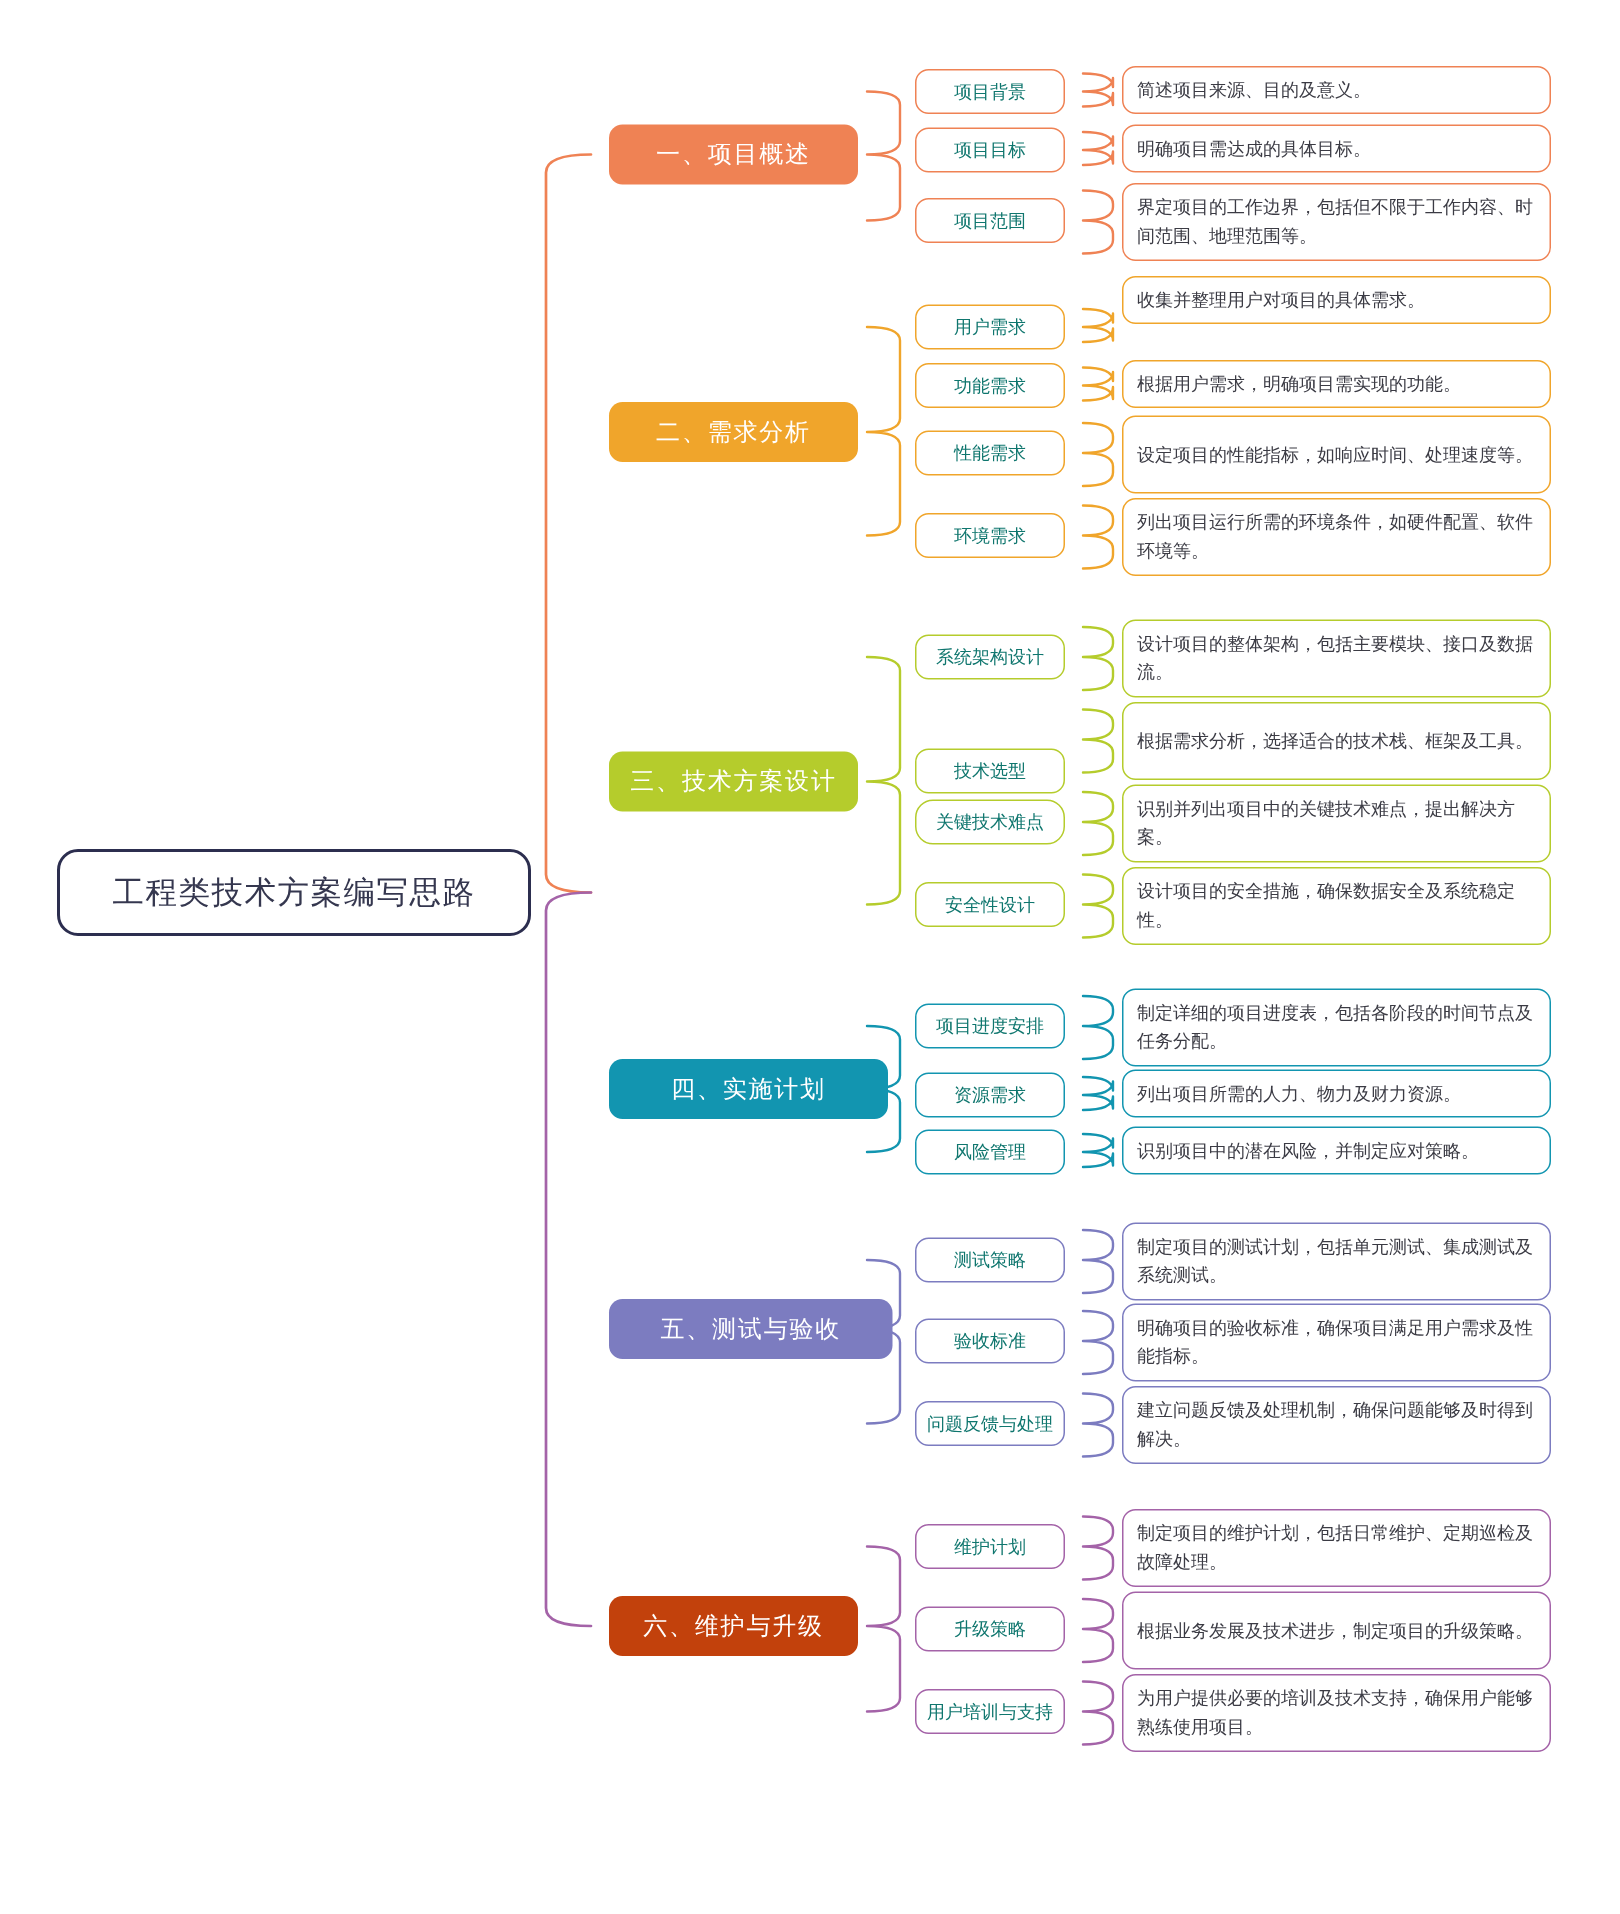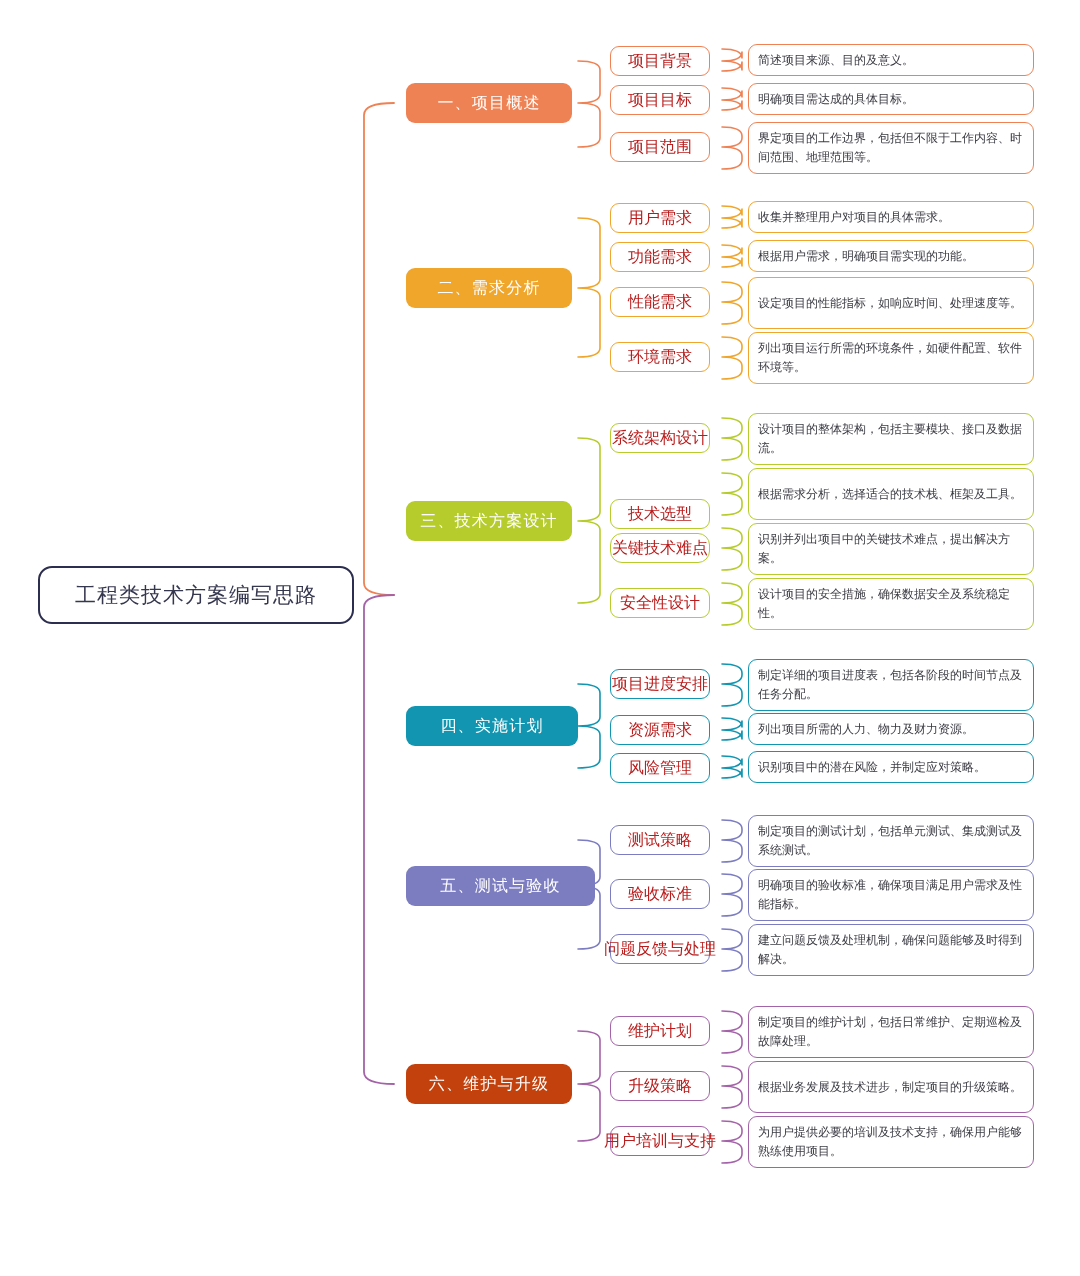--- a/index.html
+++ b/index.html
@@ -70,23 +70,23 @@
     box-sizing: border-box;
     left: 610px;
     width: 100px;
     height: 30px;
     border-radius: 9px;
     border: 1.4px solid #cccccc;
     background: #ffffff;
     display: flex;
     align-items: center;
     justify-content: center;
-    font-size: 16px;
+    font-size: 12px;
     white-space: nowrap;
-    color: #b91c1c;
+    color: #0f766e;
   }
 
   
   .leaf-node {
     position: absolute;
     box-sizing: border-box;
     left: 748px;
     width: 286px;
     border-radius: 9px;
     border: 1.4px solid #cccccc;
@@ -178,21 +178,21 @@
       </div>
       <div class="leaf-node" style="top: 122px; height: 52px; border-color: rgb(239, 130, 84);">
         <span>界定项目的工作边界，包括但不限于工作内容、时间范围、地理范围等。</span>
       </div>
       <div class="sec-node" style="left: 406px; top: 268px; width: 166px; background: rgb(240, 165, 43);">
         <span>二、需求分析</span>
       </div>
       <div class="mid-node" style="top: 203px; border-color: rgb(240, 165, 43);">
         <span>用户需求</span>
       </div>
-      <div class="leaf-node" style="top: 201px; height: 32px; border-color: rgb(240, 165, 43);">
+      <div class="leaf-node" style="top: 184px; height: 32px; border-color: rgb(240, 165, 43);">
         <span>收集并整理用户对项目的具体需求。</span>
       </div>
       <div class="mid-node" style="top: 242px; border-color: rgb(240, 165, 43);">
         <span>功能需求</span>
       </div>
       <div class="leaf-node" style="top: 240px; height: 32px; border-color: rgb(240, 165, 43);">
         <span>根据用户需求，明确项目需实现的功能。</span>
       </div>
       <div class="mid-node" style="top: 287px; border-color: rgb(240, 165, 43);">
         <span>性能需求</span>
@@ -226,21 +226,21 @@
       </div>
       <div class="leaf-node" style="top: 523px; height: 52px; border-color: rgb(181, 204, 44);">
         <span>识别并列出项目中的关键技术难点，提出解决方案。</span>
       </div>
       <div class="mid-node" style="top: 588px; border-color: rgb(181, 204, 44);">
         <span>安全性设计</span>
       </div>
       <div class="leaf-node" style="top: 578px; height: 52px; border-color: rgb(181, 204, 44);">
         <span>设计项目的安全措施，确保数据安全及系统稳定性。</span>
       </div>
-      <div class="sec-node" style="left: 406px; top: 706px; width: 172px; background: rgb(18, 149, 176);">
+      <div class="sec-node" style="left: 406px; top: 706px; width: 186px; background: rgb(18, 149, 176);">
         <span>四、实施计划</span>
       </div>
       <div class="mid-node" style="top: 669px; border-color: rgb(18, 149, 176);">
         <span>项目进度安排</span>
       </div>
       <div class="leaf-node" style="top: 659px; height: 52px; border-color: rgb(18, 149, 176);">
         <span>制定详细的项目进度表，包括各阶段的时间节点及任务分配。</span>
       </div>
       <div class="mid-node" style="top: 715px; border-color: rgb(18, 149, 176);">
         <span>资源需求</span>

